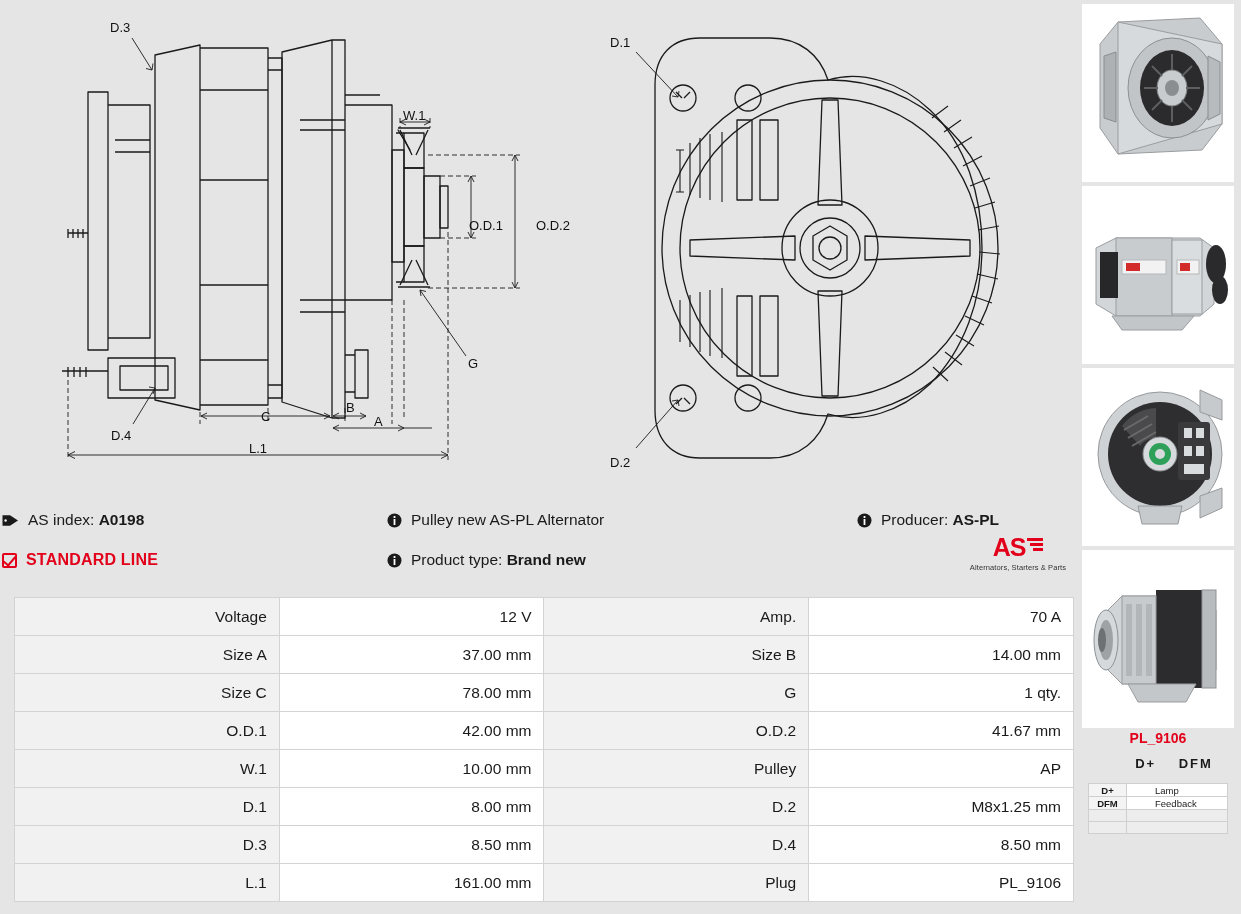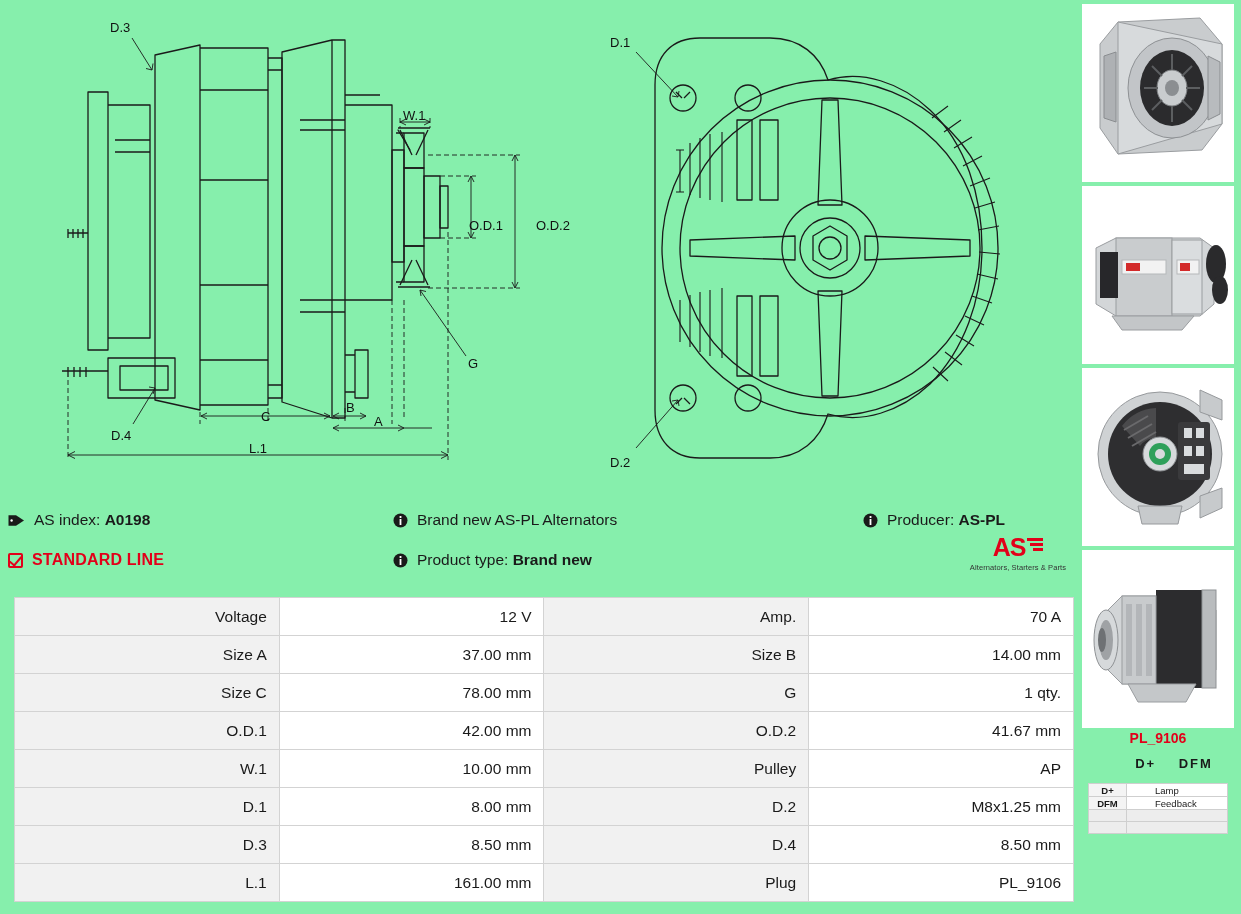--- a/index.html
+++ b/index.html
@@ -8,41 +8,41 @@
     width: 1241px; height: 914px;
     background: #ffffff;
     font-family: "Liberation Sans", sans-serif;
     color: #1a1a1a;
     overflow: hidden;
   }
   #page {
     position: relative;
     width: 1241px;
     height: 914px;
-    background: #86efac;
+    background: #e5e5e5;
   }
 
   
   .drawings {
     position: absolute;
     left: 0; top: 0;
     width: 1075px;
     height: 490px;
   }
   .drawing-svg { display: block; }
   .lbl {
     font-family: "Liberation Sans", sans-serif;
     font-size: 13px;
     fill: #111;
   }
 
   
   .info-area {
     position: absolute;
-    left: 8px;
+    left: 2px;
     top: 500px;
     width: 1060px;
     height: 80px;
   }
   .info-row {
     display: flex;
     align-items: center;
     height: 40px;
   }
   .info-cell {
@@ -380,21 +380,21 @@
         <span class="bold">A0198</span>
       </div>
       <div class="info-cell c2">
         <span class="ic">
           <svg width="15" height="15" viewBox="0 0 15 15">
               <circle cx="7.5" cy="7.5" r="7" fill="#1a1a1a"></circle>
               <rect x="6.6" y="6" width="1.8" height="6" fill="#fff"></rect>
               <rect x="6.6" y="3" width="1.8" height="2" fill="#fff"></rect>
             </svg>
         </span>
-        <span>Brand new AS-PL Alternators</span>
+        <span>Pulley new AS-PL Alternator</span>
       </div>
       <div class="info-cell c3">
         <span class="ic">
           <svg width="15" height="15" viewBox="0 0 15 15">
               <circle cx="7.5" cy="7.5" r="7" fill="#1a1a1a"></circle>
               <rect x="6.6" y="6" width="1.8" height="6" fill="#fff"></rect>
               <rect x="6.6" y="3" width="1.8" height="2" fill="#fff"></rect>
             </svg>
         </span>
         <span>Producer:</span>

